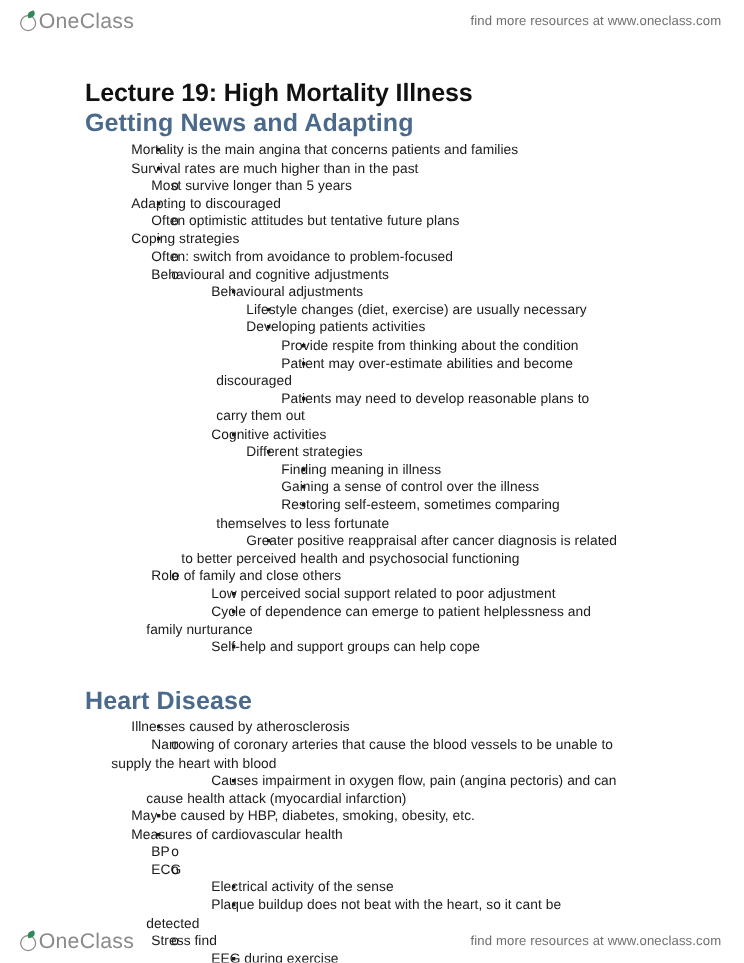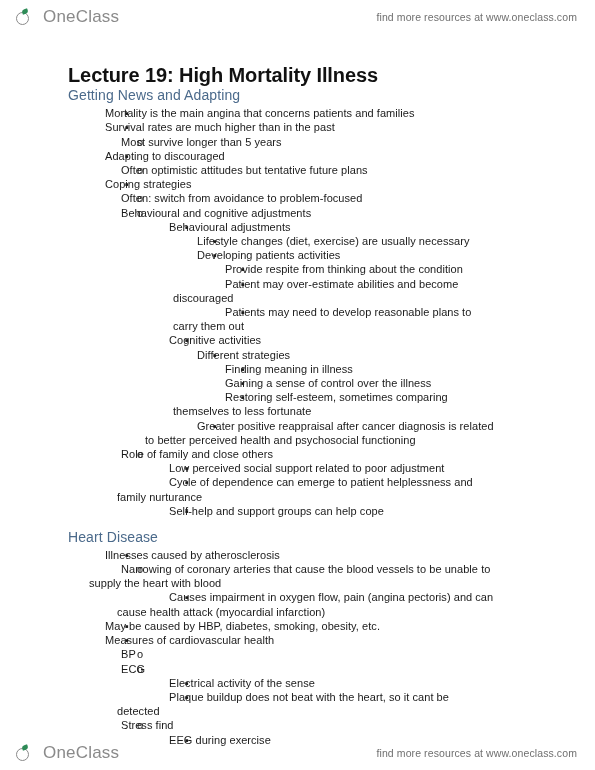--- a/index.html
+++ b/index.html
@@ -59,21 +59,21 @@
   .brand-mark .leaf {
     position: absolute;
     left: 6px;
     top: -1px;
     width: 6px;
     height: 5px;
     background: #2e8b57;
     border-radius: 60% 10% 60% 10%;
     transform: rotate(-18deg);
   }
-  .brand-text { display: inline-block; margin-left: 12px; }
+  .brand-text { display: inline-block; }
 
   .resources {
     position: absolute;
     right: 18px;
     font-size: 10.5px;
     color: #6f6f6f;
     letter-spacing: 0.1px;
     white-space: nowrap;
     margin-left: 20px;
   }
@@ -90,28 +90,28 @@
     margin: 30px 0 0 68px;
     font-size: 20px;
     font-weight: bold;
     color: #111111;
     letter-spacing: -0.1px;
     line-height: 1.12;
   }
 
   .section-heading {
     margin: 1px 0 0 68px;
-    font-size: 14px;
-    font-weight: normal;
+    font-size: 20px;
+    font-weight: bold;
     color: #4b6a8b;
     line-height: 1.2;
     letter-spacing: 0.1px;
   }
   .section-heading.spaced {
-    margin-top: 11px;
+    margin-top: 24px;
   }
 
   
   .outline {
     margin: 2px 0 0 0;
     padding: 0;
   }
   .li {
     position: relative;
     font-size: 11px;

